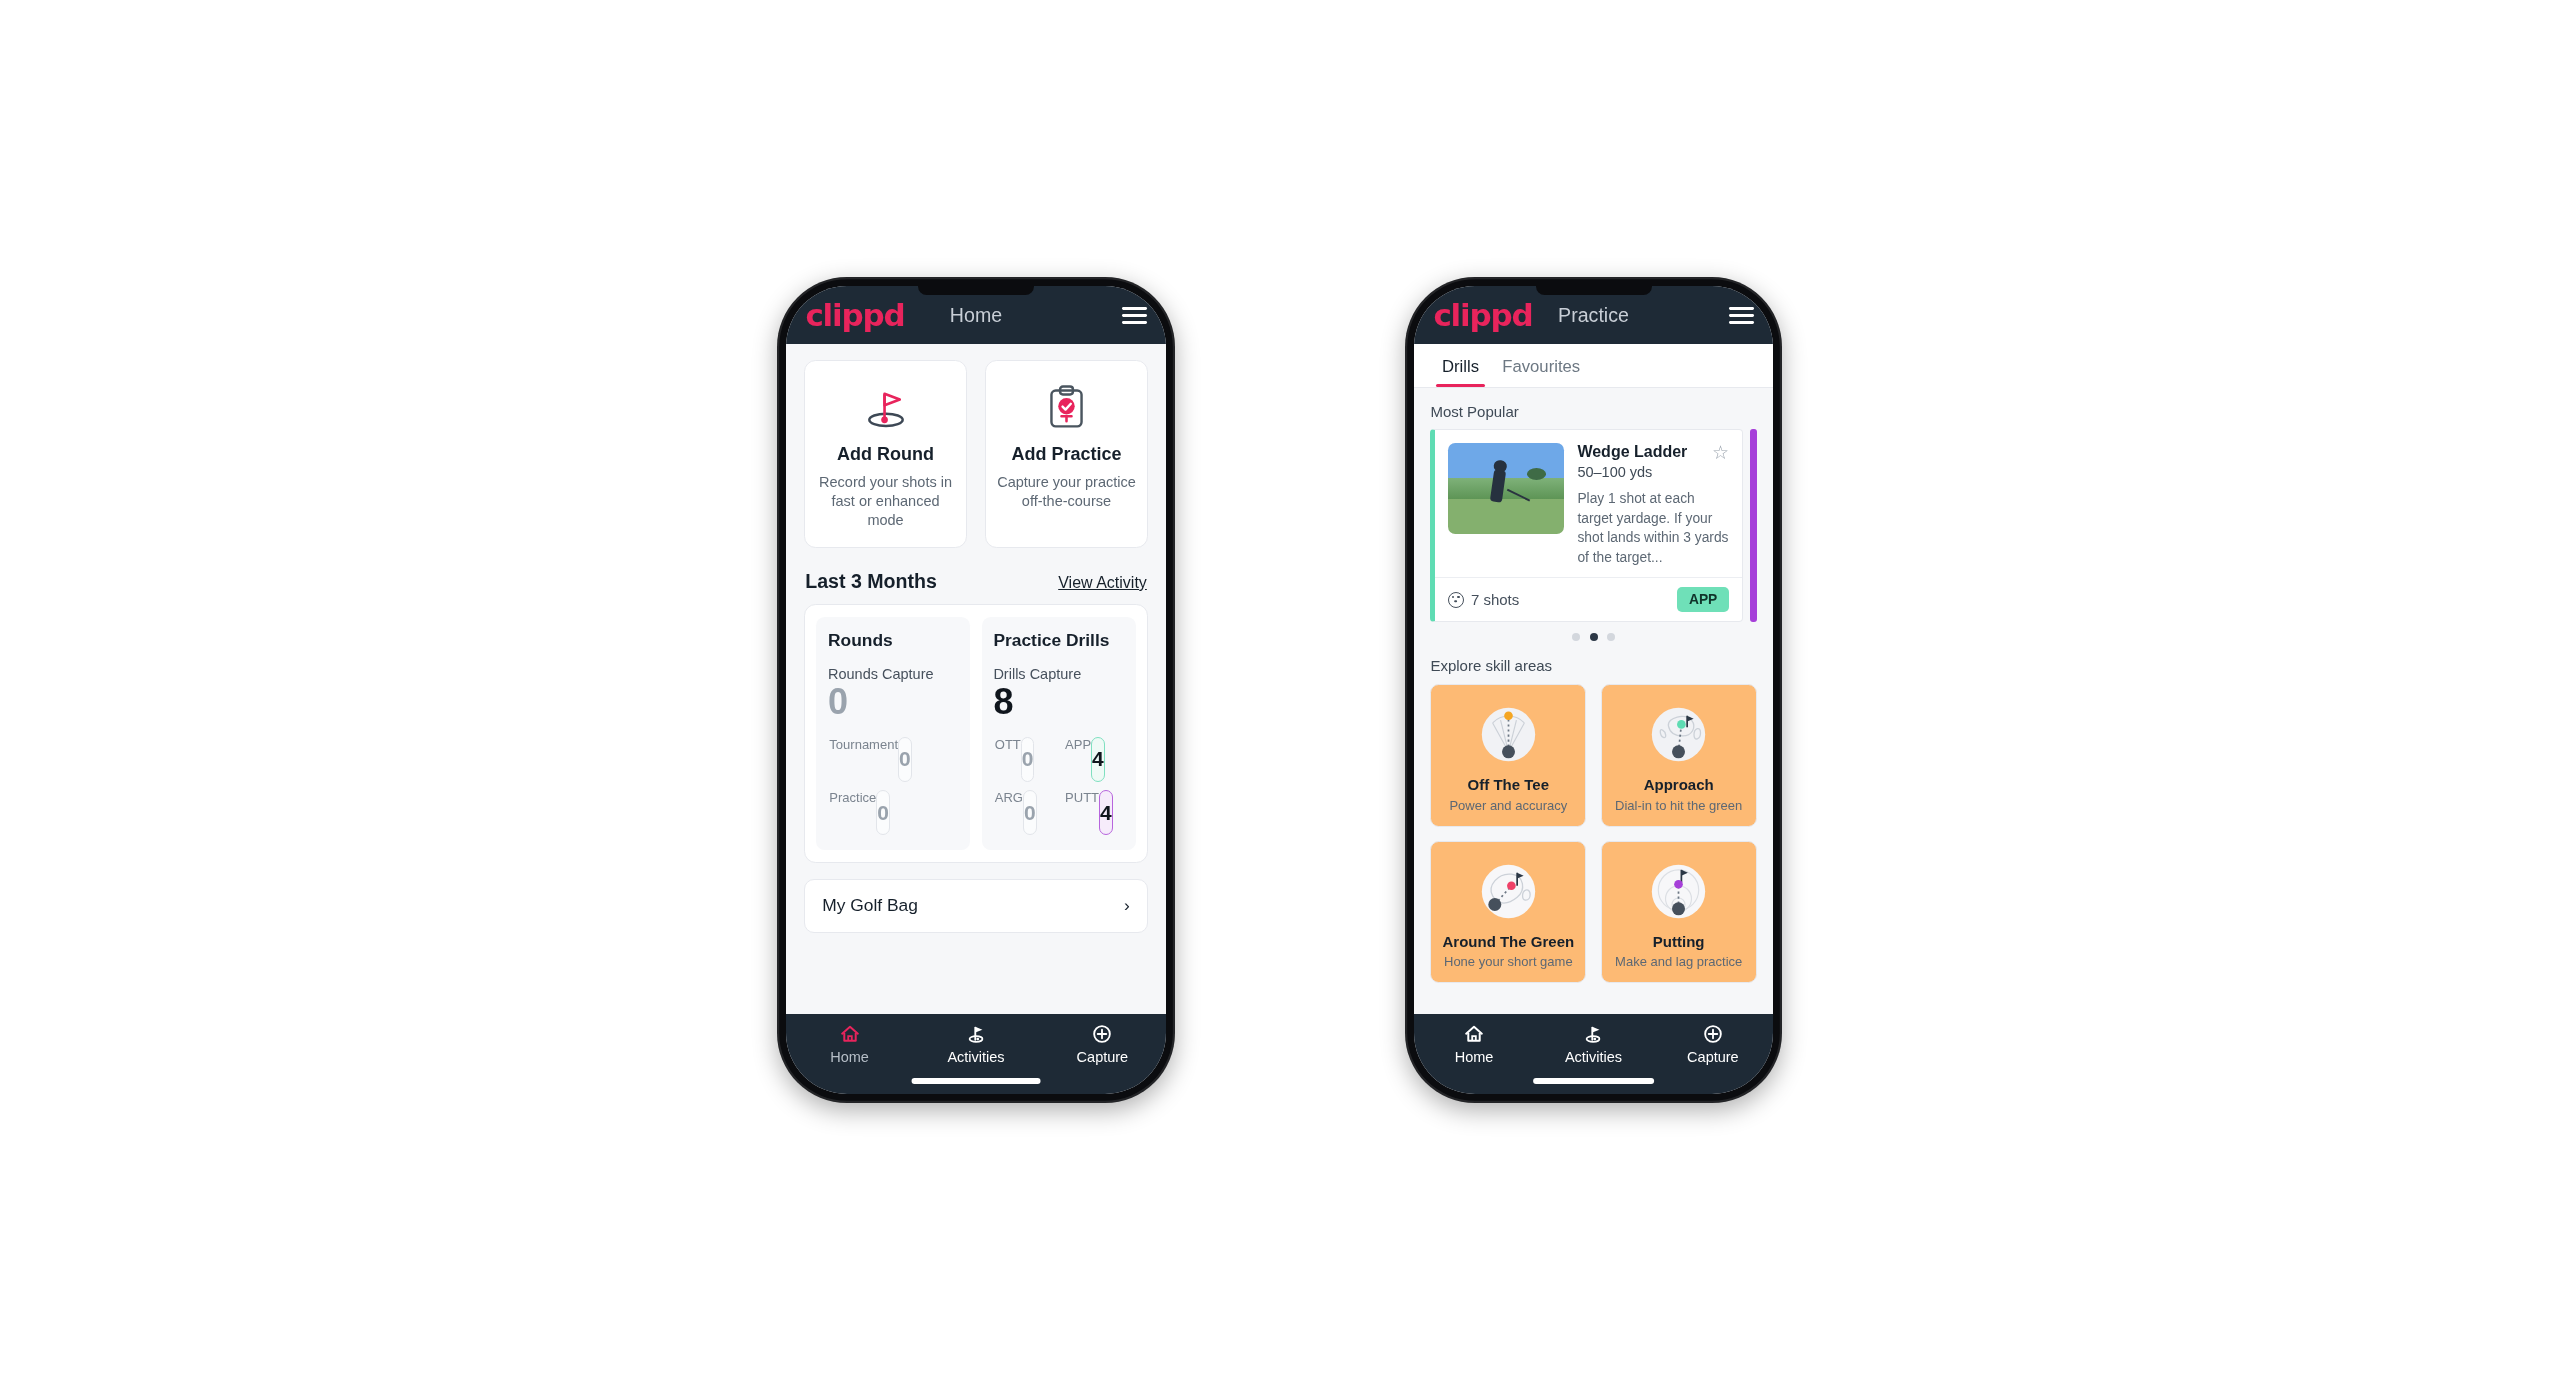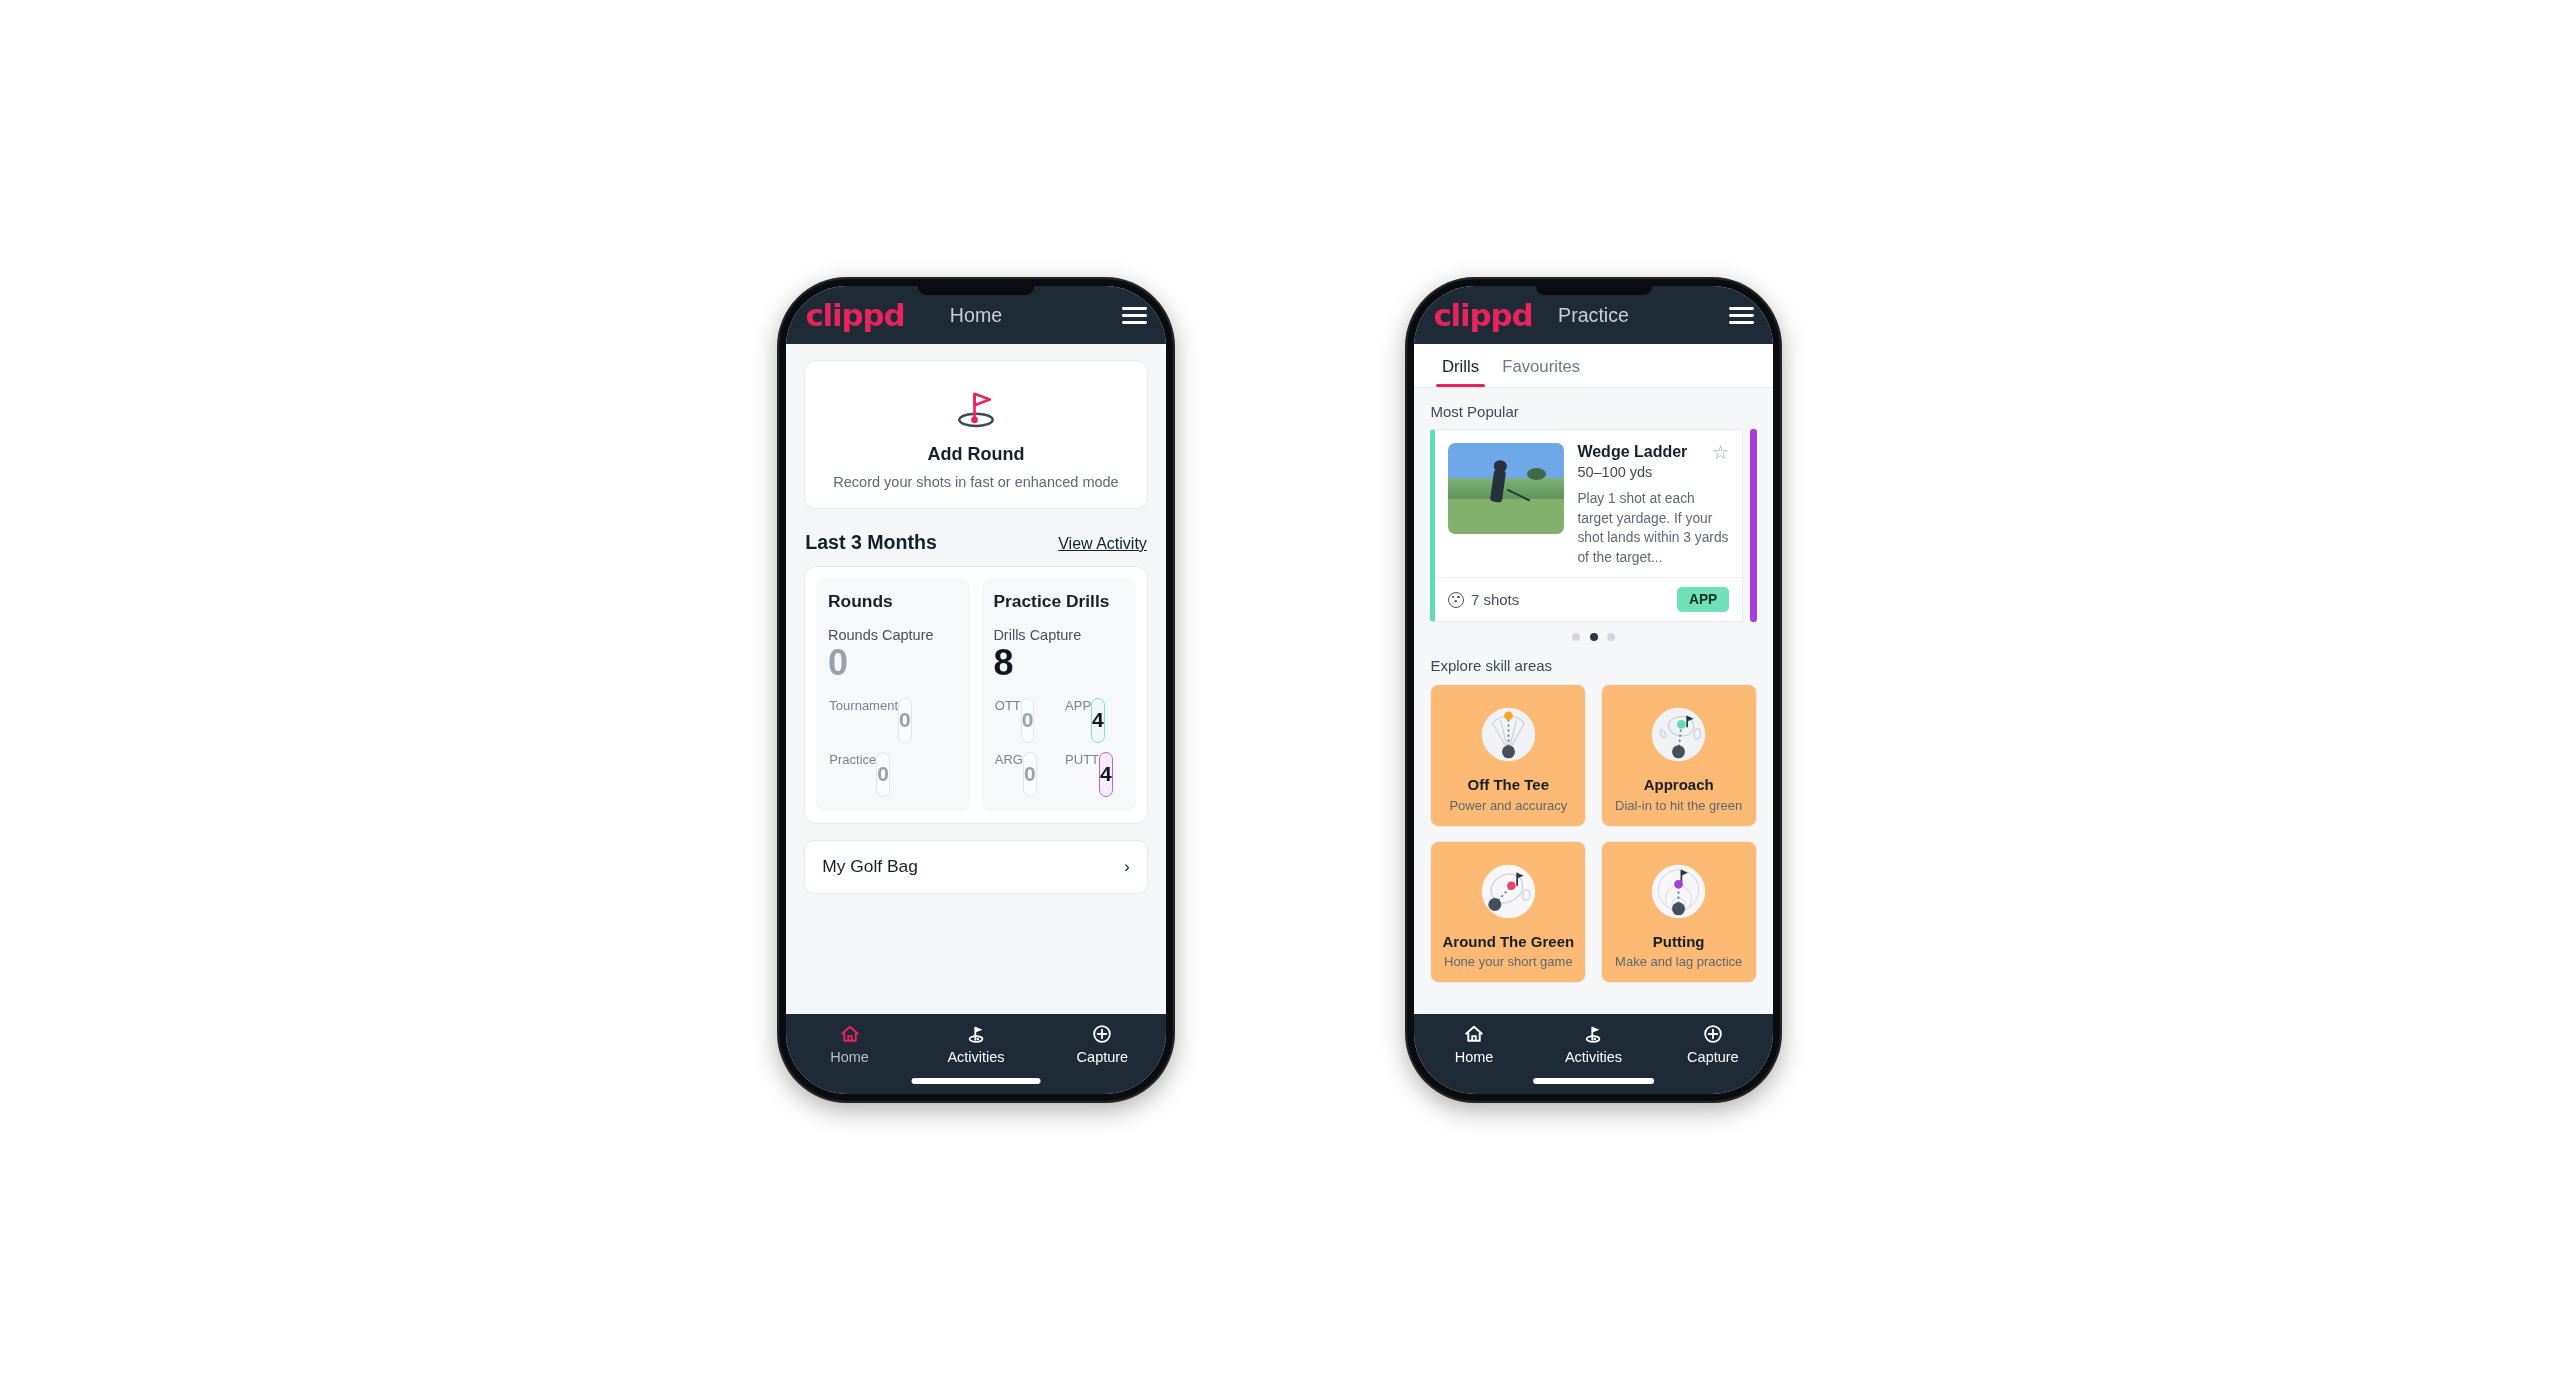--- a/index.html
+++ b/index.html
@@ -221,20 +221,33 @@
                 <ellipse cx="33" cy="48" rx="23" ry="8.5" fill="none" stroke="#3d4855" stroke-width="3.4"></ellipse>
                 <path d="M31 14 L31 50" stroke="#e8245c" stroke-width="3.6" stroke-linecap="round"></path>
                 <path d="M31 12 L52 20 L31 28 Z" fill="none" stroke="#e8245c" stroke-width="3.6" stroke-linejoin="round"></path>
                 <circle cx="31" cy="48" r="4.6" fill="#e8245c"></circle>
               </svg>
             </div>
             <h3>Add Round</h3>
             <p>Record your shots in fast or enhanced mode</p>
           </div>
 
+          <div class="quick">
+            <div class="icon">
+              <svg width="43" height="46" viewBox="0 0 60 64">
+                <rect x="9" y="9" width="42" height="50" rx="6" fill="none" stroke="#4a555f" stroke-width="3.4"></rect>
+                <rect x="21" y="3.5" width="18" height="11" rx="4" fill="none" stroke="#4a555f" stroke-width="3.4"></rect>
+                <circle cx="30" cy="31" r="11.5" fill="#e8245c"></circle>
+                <path d="M24.5 31.5 L28.6 35.6 L36 27.5" fill="none" stroke="#fff" stroke-width="3.4" stroke-linecap="round" stroke-linejoin="round"></path>
+                <path d="M23 45 L37 45 M30 45 L30 52" stroke="#e8245c" stroke-width="3.6" stroke-linecap="round"></path>
+              </svg>
+            </div>
+            <h3>Add Practice</h3>
+            <p>Capture your practice off-the-course</p>
+          </div>
         </div>
 
         <div class="sec-head">
           <h2>Last 3 Months</h2>
           <a class="link" href="#">View Activity</a>
         </div>
 
         <div class="stats-card">
 
           <div class="stat-col">

